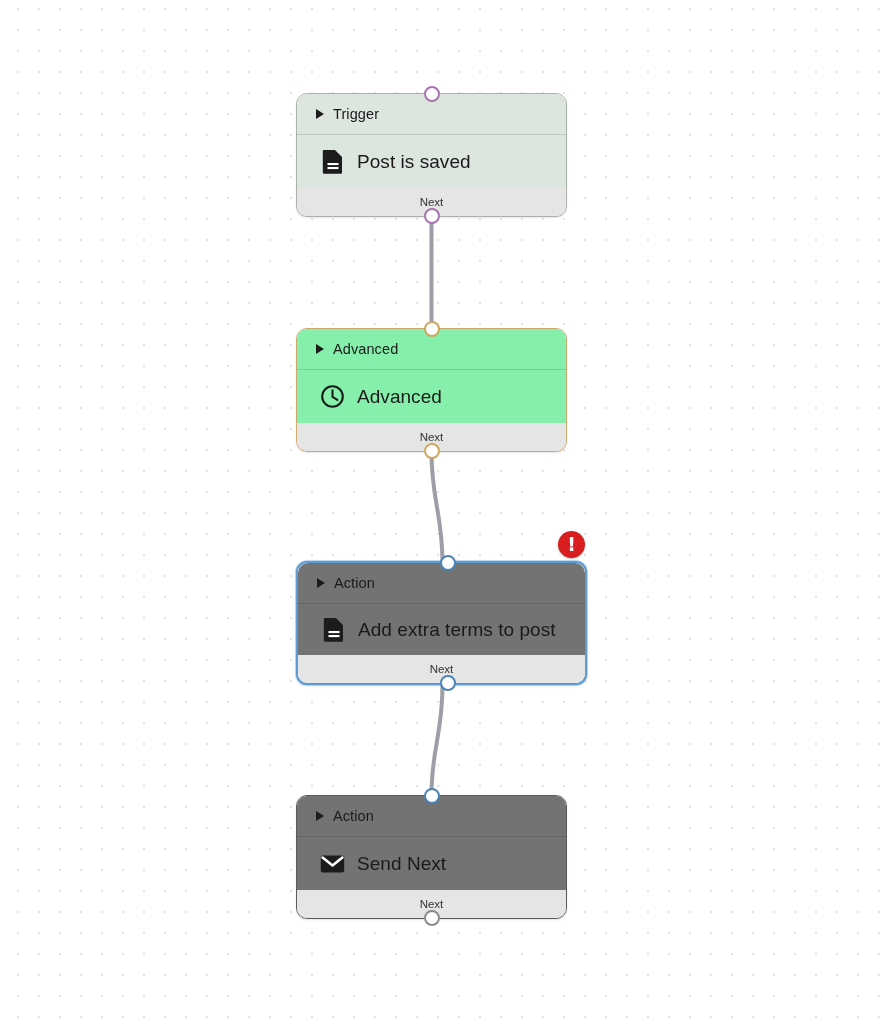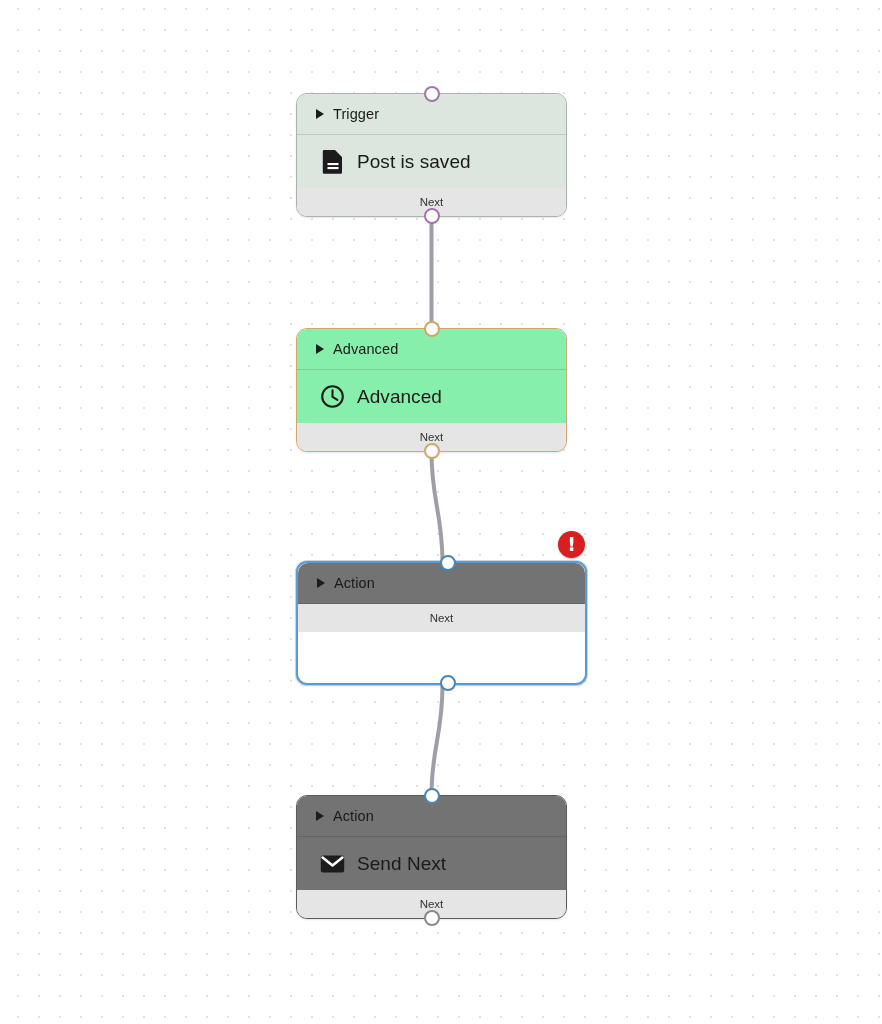--- a/index.html
+++ b/index.html
@@ -227,20 +227,30 @@
   <div class="error-badge" style="left:558px; top:531px;">
     <span class="bang">!</span>
   </div>
 
   <div class="node n-action n-selected" style="left:296px; top:561px; width:291px; height:124px;">
     <div class="node-inner">
       <div class="node-header">
         <span class="tri"></span>
         <span class="node-category">Action</span>
       </div>
+      <div class="node-body">
+        <span class="node-icon">
+          <svg width="22" height="25" viewBox="0 0 22 25" xmlns="http://www.w3.org/2000/svg">
+            <path d="M2 1 h11 l7 7 v15.5 a1.2 1.2 0 0 1 -1.2 1.2 H2 a1.2 1.2 0 0 1 -1.2 -1.2 V2.2 A1.2 1.2 0 0 1 2 1 Z" fill="#1c1c1c"></path>
+            <rect x="5.5" y="14" width="11" height="2.1" fill="#ffffff"></rect>
+            <rect x="5.5" y="18" width="11" height="2.1" fill="#ffffff"></rect>
+          </svg>
+        </span>
+        <span class="node-title">Add extra terms to post</span>
+      </div>
       <div class="node-footer">
         <span class="node-footer-label">Next</span>
       </div>
     </div>
     <span class="port top port-blue" style="left:auto; right:129px; margin-left:0;"></span>
     <span class="port bottom port-blue" style="left:auto; right:129px; margin-left:0;"></span>
   </div>
 
   <div class="node n-action" style="left:296px; top:795px; width:271px; height:124px;">
     <div class="node-inner">

